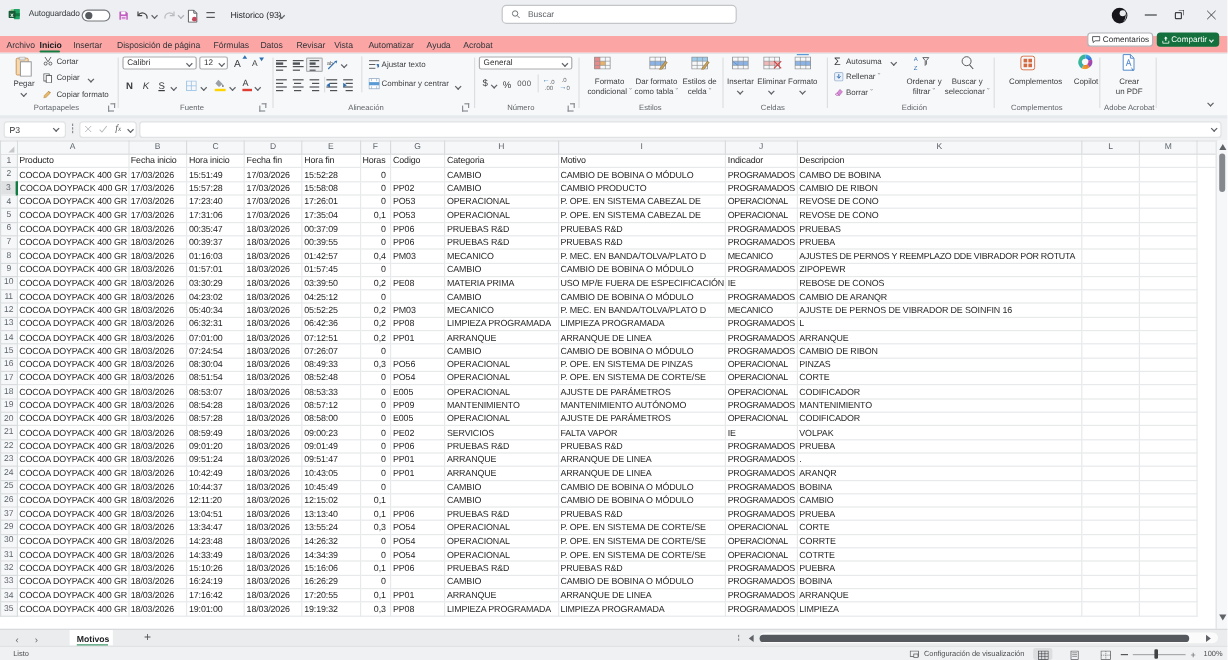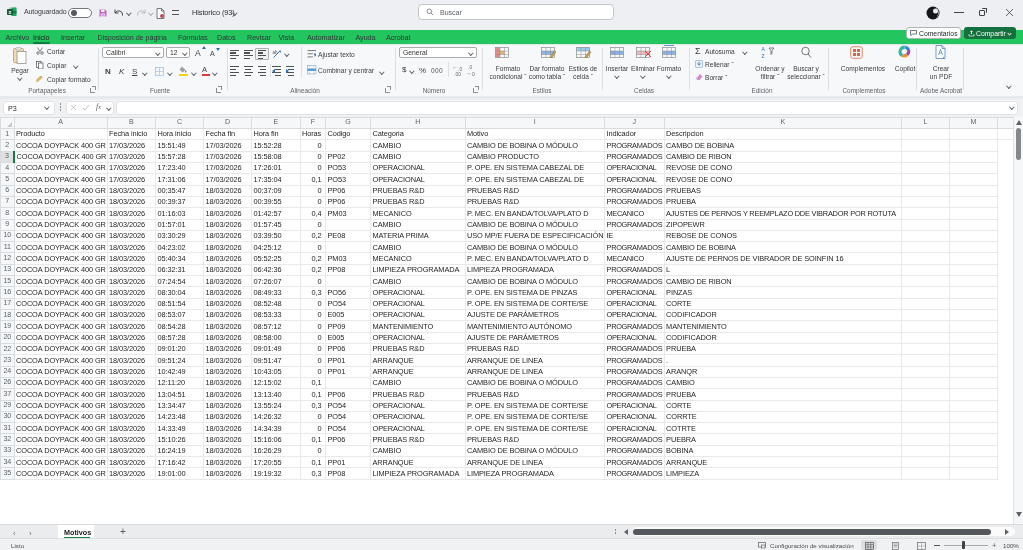--- a/index.html
+++ b/index.html
@@ -1,20 +1,20 @@
 <!DOCTYPE html>
 <html><head><meta charset="utf-8">
 <style>
 *{margin:0;padding:0;box-sizing:border-box;}
 html,body{width:1023px;height:550px;overflow:hidden;}
 body{font-family:"Liberation Sans",sans-serif;position:relative;background:#fff;}
 .abs{position:absolute;}
 
 #titlebar{left:0;top:0;width:1023px;height:30px;background:#edeff2;}
-#menurow{left:0;top:30px;width:1023px;height:14px;background:#22c55e;}
+#menurow{left:0;top:30px;width:1023px;height:14px;background:#fca5a5;}
 #ribbon{left:0;top:44px;width:1023px;height:52px;background:#f7f8f9;border-top:1px solid #e3e5e8;}
 #strip{left:0;top:96px;width:1023px;height:3px;background:#e7eaed;}
 #fbar{left:0;top:99px;width:1023px;height:18px;background:#eff1f3;}
 .menuitem{position:absolute;top:2.5px;font-size:7.2px;color:#323639;white-space:nowrap;letter-spacing:-0.05px;}
 .vsep{position:absolute;top:48px;width:1px;height:42px;background:#dcdfe2;}
 .glabel{position:absolute;top:86.5px;font-size:6.4px;color:#5f6368;text-align:center;white-space:nowrap;transform:translateX(-50%);}
 .launch{position:absolute;top:87.5px;width:5px;height:5px;border-left:1px solid #8a8f94;border-bottom:1px solid #8a8f94;}
 .launch:after{content:"";position:absolute;left:1px;top:-2px;width:3px;height:3px;border-right:1px solid #8a8f94;border-top:1px solid #8a8f94;}
 .rtxt{position:absolute;font-size:6.6px;color:#3b3e41;white-space:nowrap;}
 .rtxtc{position:absolute;font-size:6.6px;color:#3b3e41;white-space:nowrap;text-align:center;transform:translateX(-50%);}
@@ -85,21 +85,21 @@
 </svg>
 <span class="abs" style="left:954px;top:12px;width:10px;height:1.3px;background:#404345"></span>
 <span class="abs" style="left:979px;top:9.5px;width:6px;height:6px;border:1px solid #404345;border-radius:1px;background:#eff0f2"></span>
 <span class="abs" style="left:981.5px;top:7.5px;width:5px;height:5px;border-top:1px solid #404345;border-right:1px solid #404345;border-radius:1px"></span>
 <svg class="abs" style="left:1005px;top:8px" width="9" height="9" viewBox="0 0 18 18">
 <path d="M2 2 L16 16 M16 2 L2 16" stroke="#404345" stroke-width="1.6"></path>
 </svg>
 </div>
 <div id="menurow" class="abs">
 <span class="menuitem" style="left:5.5px;">Archivo</span>
-<span class="menuitem" style="left:33px;font-weight:normal;color:#1d1f21;">Inicio</span>
+<span class="menuitem" style="left:33px;font-weight:bold;color:#1d1f21;">Inicio</span>
 <span class="menuitem" style="left:61px;">Insertar</span>
 <span class="menuitem" style="left:97.5px;">Disposición de página</span>
 <span class="menuitem" style="left:178px;">Fórmulas</span>
 <span class="menuitem" style="left:217px;">Datos</span>
 <span class="menuitem" style="left:247px;">Revisar</span>
 <span class="menuitem" style="left:278.5px;">Vista</span>
 <span class="menuitem" style="left:307px;">Automatizar</span>
 <span class="menuitem" style="left:355.5px;">Ayuda</span>
 <span class="menuitem" style="left:386px;">Acrobat</span>
 <span class="abs" style="left:33px;top:11.5px;width:17px;height:2.2px;background:#137c43;border-radius:1px"></span>
@@ -605,21 +605,21 @@
           <td>COCOA DOYPACK 400 GR</td>
           <td>18/03/2026</td>
           <td>04:23:02</td>
           <td>18/03/2026</td>
           <td>04:25:12</td>
           <td class="num">0</td>
           <td></td>
           <td>CAMBIO</td>
           <td>CAMBIO DE BOBINA O MÓDULO</td>
           <td class="j">PROGRAMADOS</td>
-          <td>CAMBIO DE BOBINA</td>
+          <td>CAMBIO DE ARANQR</td>
           <td></td>
           <td></td>
         </tr>
 <tr>
           <td class="rh">12</td>
           <td>COCOA DOYPACK 400 GR</td>
           <td>18/03/2026</td>
           <td>05:40:34</td>
           <td>18/03/2026</td>
           <td>05:52:25</td>
@@ -642,20 +642,36 @@
           <td class="num">0,2</td>
           <td>PP08</td>
           <td>LIMPIEZA PROGRAMADA</td>
           <td>LIMPIEZA PROGRAMADA</td>
           <td class="j">PROGRAMADOS</td>
           <td>L</td>
           <td></td>
           <td></td>
         </tr>
 <tr>
+          <td class="rh">14</td>
+          <td>COCOA DOYPACK 400 GR</td>
+          <td>18/03/2026</td>
+          <td>07:01:00</td>
+          <td>18/03/2026</td>
+          <td>07:12:51</td>
+          <td class="num">0,2</td>
+          <td>PP01</td>
+          <td>ARRANQUE</td>
+          <td>ARRANQUE DE LINEA</td>
+          <td class="j">PROGRAMADOS</td>
+          <td>ARRANQUE</td>
+          <td></td>
+          <td></td>
+        </tr>
+<tr>
           <td class="rh">15</td>
           <td>COCOA DOYPACK 400 GR</td>
           <td>18/03/2026</td>
           <td>07:24:54</td>
           <td>18/03/2026</td>
           <td>07:26:07</td>
           <td class="num">0</td>
           <td></td>
           <td>CAMBIO</td>
           <td>CAMBIO DE BOBINA O MÓDULO</td>
@@ -738,20 +754,36 @@
           <td class="num">0</td>
           <td>E005</td>
           <td>OPERACIONAL</td>
           <td>AJUSTE DE PARÁMETROS</td>
           <td class="j">OPERACIONAL</td>
           <td>CODIFICADOR</td>
           <td></td>
           <td></td>
         </tr>
 <tr>
+          <td class="rh">21</td>
+          <td>COCOA DOYPACK 400 GR</td>
+          <td>18/03/2026</td>
+          <td>08:59:49</td>
+          <td>18/03/2026</td>
+          <td>09:00:23</td>
+          <td class="num">0</td>
+          <td>PE02</td>
+          <td>SERVICIOS</td>
+          <td>FALTA VAPOR</td>
+          <td class="j">IE</td>
+          <td>VOLPAK</td>
+          <td></td>
+          <td></td>
+        </tr>
+<tr>
           <td class="rh">22</td>
           <td>COCOA DOYPACK 400 GR</td>
           <td>18/03/2026</td>
           <td>09:01:20</td>
           <td>18/03/2026</td>
           <td>09:01:49</td>
           <td class="num">0</td>
           <td>PP06</td>
           <td>PRUEBAS R&amp;D</td>
           <td>PRUEBAS R&amp;D</td>
@@ -782,20 +814,36 @@
           <td>18/03/2026</td>
           <td>10:42:49</td>
           <td>18/03/2026</td>
           <td>10:43:05</td>
           <td class="num">0</td>
           <td>PP01</td>
           <td>ARRANQUE</td>
           <td>ARRANQUE DE LINEA</td>
           <td class="j">PROGRAMADOS</td>
           <td>ARANQR</td>
+          <td></td>
+          <td></td>
+        </tr>
+<tr>
+          <td class="rh">25</td>
+          <td>COCOA DOYPACK 400 GR</td>
+          <td>18/03/2026</td>
+          <td>10:44:37</td>
+          <td>18/03/2026</td>
+          <td>10:45:49</td>
+          <td class="num">0</td>
+          <td></td>
+          <td>CAMBIO</td>
+          <td>CAMBIO DE BOBINA O MÓDULO</td>
+          <td class="j">PROGRAMADOS</td>
+          <td>BOBINA</td>
           <td></td>
           <td></td>
         </tr>
 <tr>
           <td class="rh">26</td>
           <td>COCOA DOYPACK 400 GR</td>
           <td>18/03/2026</td>
           <td>12:11:20</td>
           <td>18/03/2026</td>
           <td>12:15:02</td>

